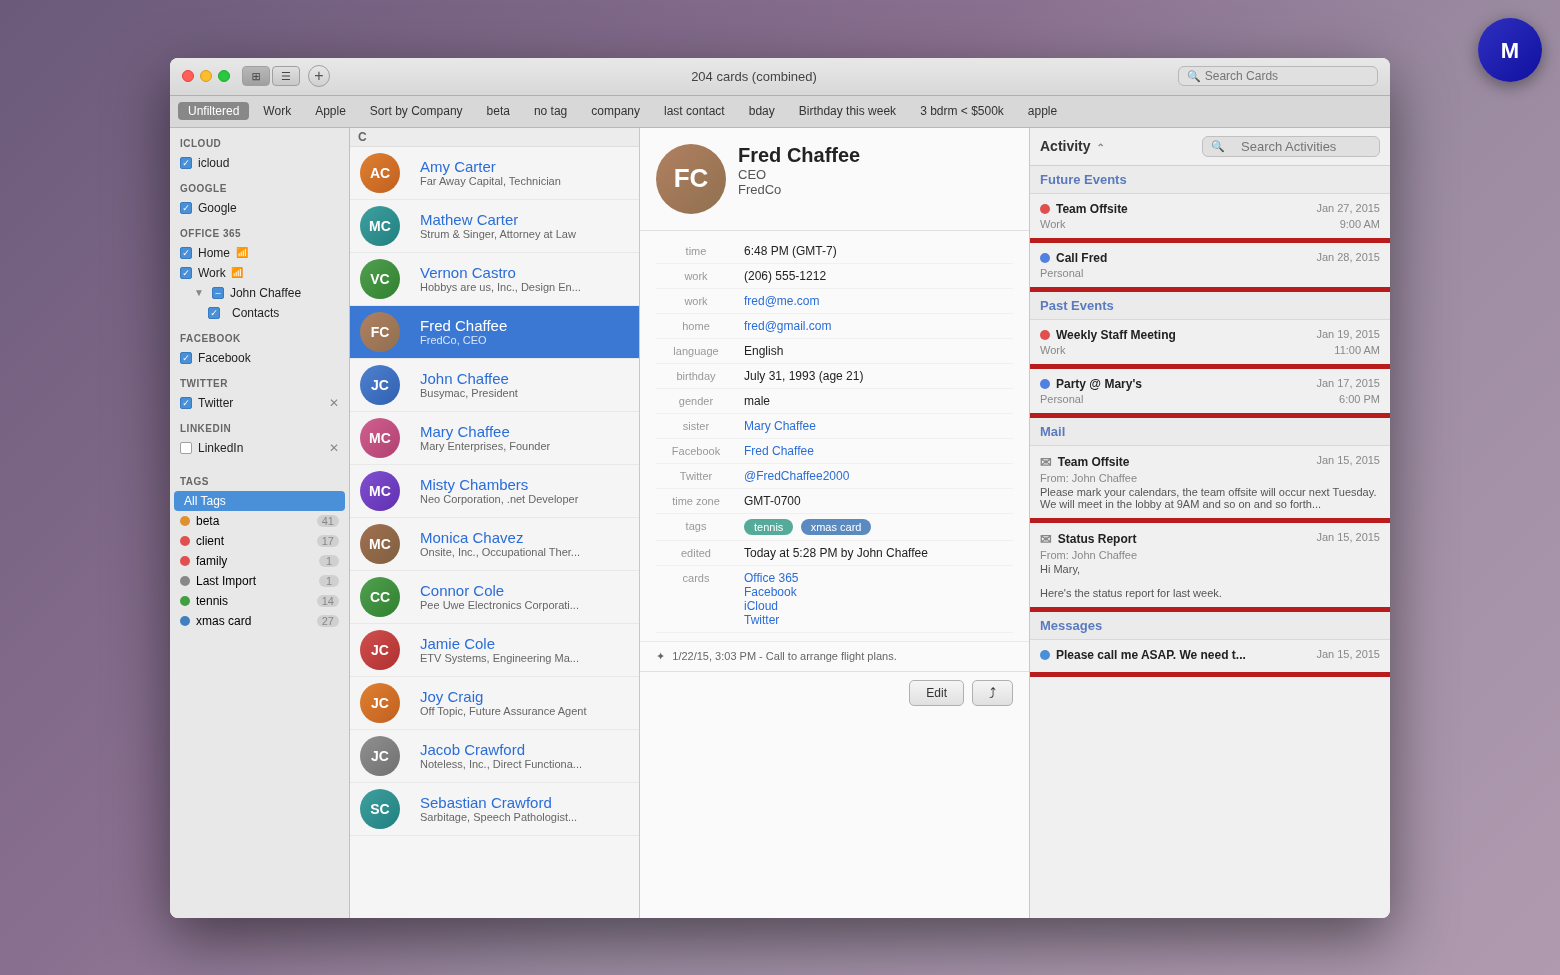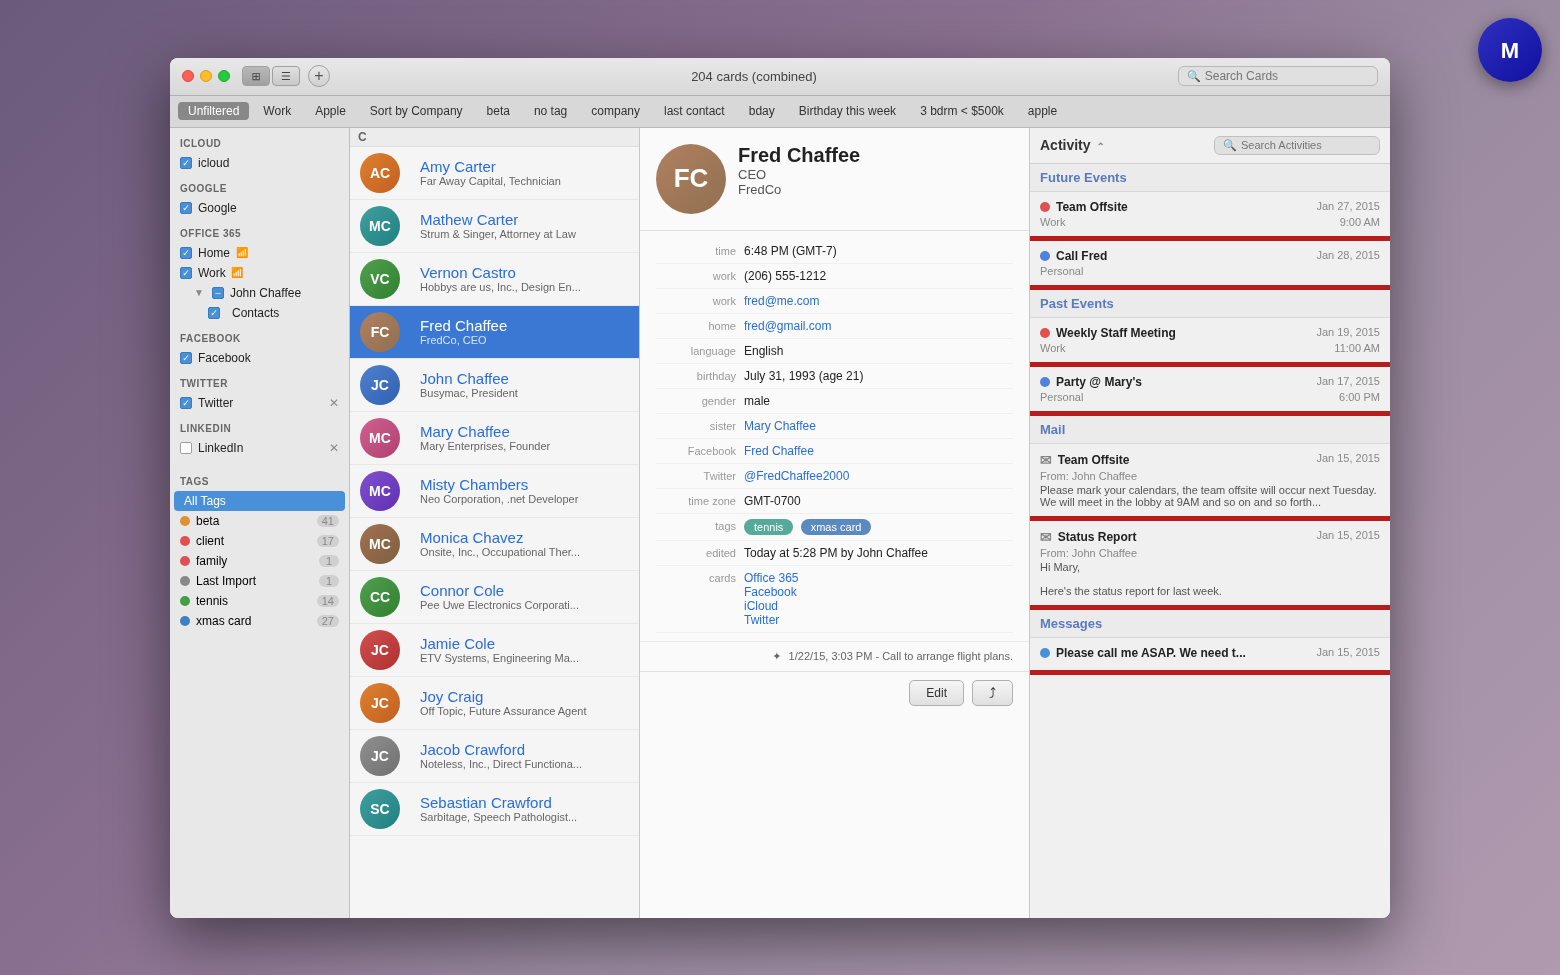--- a/index.html
+++ b/index.html
@@ -283,41 +283,40 @@
     .field-row {
       display: flex;
       padding: 5px 0;
       border-bottom: 1px solid #f0f0f0;
       gap: 8px;
     }
     .field-label {
       width: 80px;
       font-size: 11px;
       color: #999;
-      text-align: right;
+      text-align: center;
       flex-shrink: 0;
       padding-top: 1px;
     }
     .field-value { font-size: 12px; color: #222; flex: 1; }
     .field-value.link { color: #2a6dd9; cursor: pointer; }
     .tag-pill {
       display: inline-block;
       padding: 2px 10px;
       border-radius: 12px;
       font-size: 11px;
       color: white;
       margin-right: 4px;
     }
     .tag-pill.tennis { background: #5a9; }
     .call-log {
       padding: 8px 16px;
       font-size: 11px;
       color: #666;
       border-top: 1px solid #e8e8e8;
-      text-align: right;
     }
     .detail-actions {
       display: flex;
       justify-content: flex-end;
       padding: 8px 16px;
       gap: 8px;
       border-top: 1px solid #e0e0e0;
     }
     .action-btn {
       padding: 4px 16px;
@@ -353,24 +352,25 @@
       align-items: center;
       background: #e0e0e0;
       border: 1px solid #c0c0c0;
       border-radius: 6px;
       padding: 2px 8px;
       gap: 4px;
     }
     .search-activities input {
       border: none;
       background: transparent;
-      font-size: 11px;
+      font-size: 13px;
       color: #666;
       outline: none;
       width: 130px;
+      margin-left: 12px;
     }
     .section-header {
       padding: 6px 10px;
       font-size: 13px;
       font-weight: 600;
       color: #5a7abf;
       border-bottom: 1px solid #d8d8d8;
       background: #ebebeb;
     }
     .activity-item {

